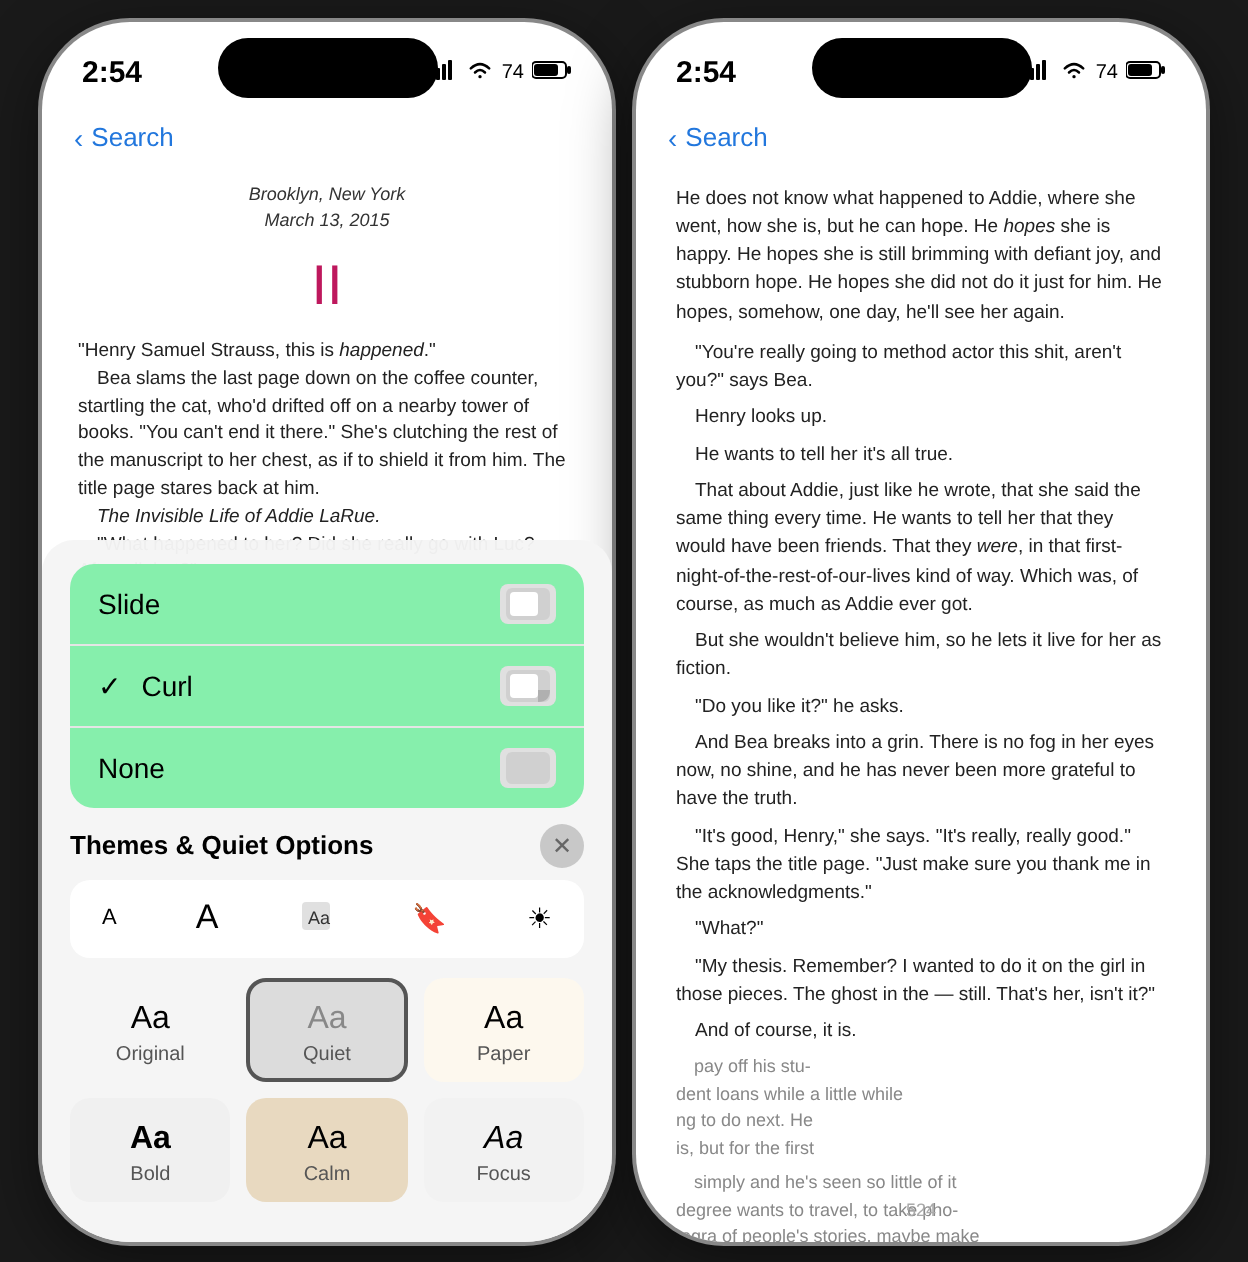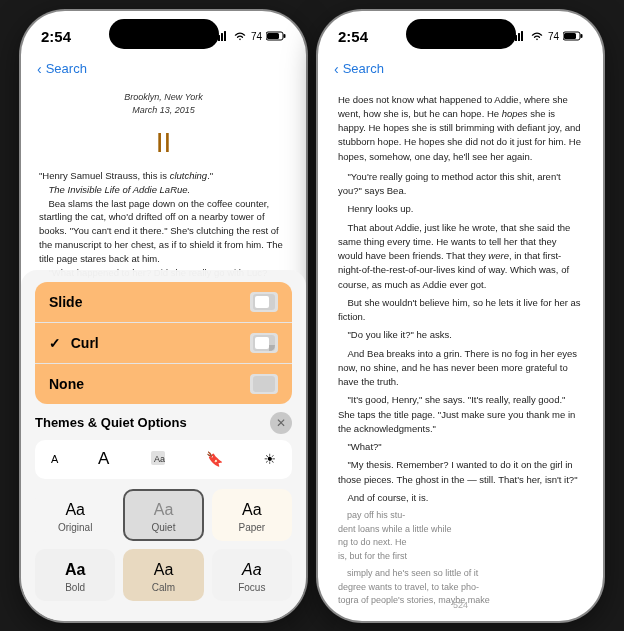--- a/index.html
+++ b/index.html
@@ -83,21 +83,21 @@
       font-style: italic;
       font-size: 9px;
       margin-bottom: 6px;
       color: #333;
     }
 
     .book-chapter {
       text-align: center;
       font-size: 28px;
       font-weight: 300;
-      color: #a16207;
+      color: #be185d;
       margin-bottom: 6px;
     }
 
     .back-link {
       display: flex;
       align-items: center;
       gap: 4px;
       color: #2277dd;
       font-size: 13px;
       padding: 6px 16px;
@@ -109,25 +109,24 @@
       bottom: 0;
       left: 0;
       right: 0;
       background: rgba(245,245,245,0.97);
       border-radius: 16px 16px 0 0;
       padding: 12px 14px 20px;
       z-index: 30;
     }
 
     .slide-options {
-      background: #fdba74;
+      background: #86efac;
       border-radius: 12px;
       margin-bottom: 8px;
       overflow: hidden;
-      font-weight: bold;
     }
 
     .slide-row {
       display: flex;
       align-items: center;
       justify-content: space-between;
       padding: 10px 14px;
       font-size: 14px;
       color: #000;
     }
@@ -316,23 +315,23 @@
       <span style="color:#2277dd;font-size:13px;">Search</span>
     </div>
 
     <div class="book-content-left">
       <div class="book-header">
         <div>Brooklyn, New York</div>
         <div>March 13, 2015</div>
       </div>
       <div class="book-chapter">II</div>
       <div style="font-size:9.5px;line-height:1.45;">
-        <p>"Henry Samuel Strauss, this is <em>clutching</em>."</p>
+        <p>"Henry Samuel Strauss, this is <em>happened</em>."</p>
+        <p style="text-indent:1em;">Bea slams the last page down on the coffee counter, startling the cat, who'd drifted off on a nearby tower of books. "You can't end it there." She's clutching the rest of the manuscript to her chest, as if to shield it from him. The title page stares back at him.</p>
         <p style="text-indent:1em;font-style:italic;">The Invisible Life of Addie LaRue.</p>
-        <p style="text-indent:1em;">Bea slams the last page down on the coffee counter, startling the cat, who'd drifted off on a nearby tower of books. "You can't end it there." She's clutching the rest of the manuscript to her chest, as if to shield it from him. The title page stares back at him.</p>
         <p style="text-indent:1em;">"What happened to her? Did she really go with Luc? After all that?"</p>
         <p style="text-indent:1em;">Henry shrugs. "I assume so."</p>
         <p style="text-indent:1em;">"You assume so?"</p>
         <p style="text-indent:1em;">The truth is, he doesn't know.</p>
         <p style="text-indent:1em;">He's s</p>
         <p style="text-indent:1em;">scribe th</p>
         <p style="text-indent:1em;">them in</p>
 
       </div>
     </div>
@@ -462,20 +461,21 @@
 
     <div class="back-link">
       <span style="font-size:14px;color:#2277dd;">‹</span>
       <span style="color:#2277dd;font-size:13px;">Search</span>
     </div>
 
     <div class="book-content-right">
       <p style="margin-bottom:6px;">He does not know what happened to Addie, where she went, how she is, but he can hope. He <em>hopes</em> she is happy. He hopes she is still brimming with defiant joy, and stubborn hope. He hopes she did not do it just for him. He hopes, somehow, one day, he'll see her again.</p>
       <p style="text-indent:1em;margin-bottom:4px;">"You're really going to method actor this shit, aren't you?" says Bea.</p>
       <p style="text-indent:1em;margin-bottom:4px;">Henry looks up.</p>
+      <p style="text-indent:1em;margin-bottom:4px;">He wants to tell her it's all true.</p>
       <p style="text-indent:1em;margin-bottom:4px;">That about Addie, just like he wrote, that she said the same thing every time. He wants to tell her that they would have been friends. That they <em>were</em>, in that first-night-of-the-rest-of-our-lives kind of way. Which was, of course, as much as Addie ever got.</p>
       <p style="text-indent:1em;margin-bottom:4px;">But she wouldn't believe him, so he lets it live for her as fiction.</p>
       <p style="text-indent:1em;margin-bottom:4px;">"Do you like it?" he asks.</p>
       <p style="text-indent:1em;margin-bottom:4px;">And Bea breaks into a grin. There is no fog in her eyes now, no shine, and he has never been more grateful to have the truth.</p>
       <p style="text-indent:1em;margin-bottom:4px;">"It's good, Henry," she says. "It's really, really good." She taps the title page. "Just make sure you thank me in the acknowledgments."</p>
       <p style="text-indent:1em;margin-bottom:4px;">"What?"</p>
       <p style="text-indent:1em;margin-bottom:4px;">"My thesis. Remember? I wanted to do it on the girl in those pieces. The ghost in the — still. That's her, isn't it?"</p>
       <p style="text-indent:1em;margin-bottom:4px;">And of course, it is.</p>
       <p style="text-indent:1em;margin-bottom:4px;color:#888;font-size:9px;">pay off his stu-<br>dent loans while a little while<br>ng to do next. He<br>is, but for the first</p>
       <p style="text-indent:1em;margin-bottom:4px;color:#888;font-size:9px;">sim<span style="color:#888;">ply</span> and he's seen so little of it<br>degr<span style="color:#888;">ee</span> wants to travel, to take pho-<br>togra of people's stories, maybe make</p>

